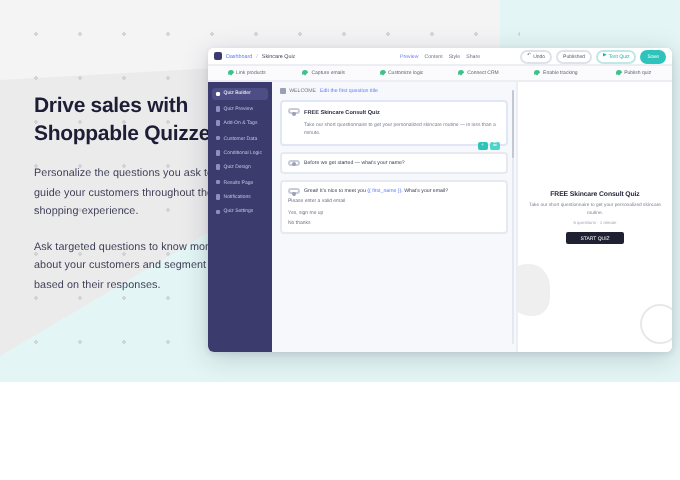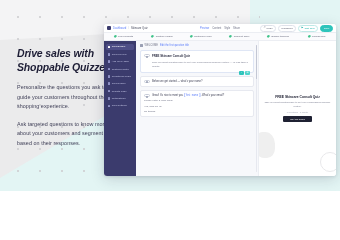--- a/index.html
+++ b/index.html
@@ -54,21 +54,20 @@
     left: 17px; top: 46px;
     width: 102px;
   }
   .copy h1 {
     font-size: 10.5px;
     line-height: 14px;
     font-weight: bold;
     color: #1d1d35;
     letter-spacing: -0.15px;
     margin-bottom: 9px;
-    font-style: italic;
   }
   .copy p {
     font-size: 5.4px;
     line-height: 9.6px;
     color: #3f3f57;
     margin-bottom: 8px;
     letter-spacing: 0.05px;
   }
 
   

